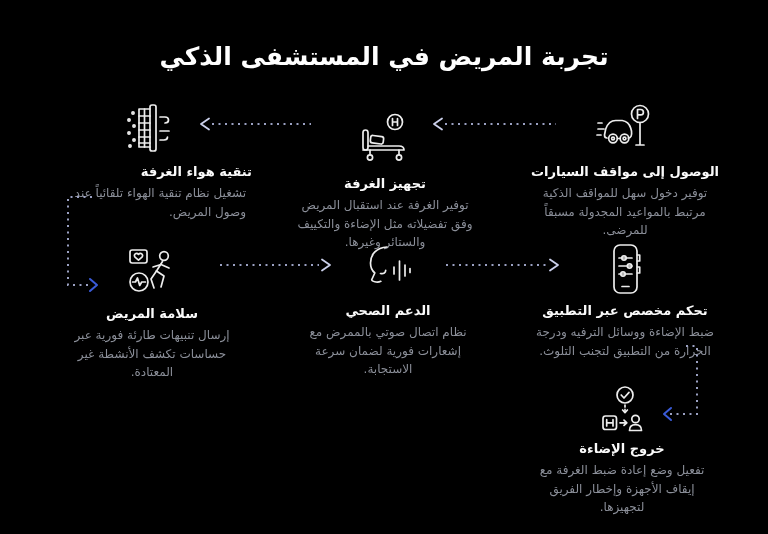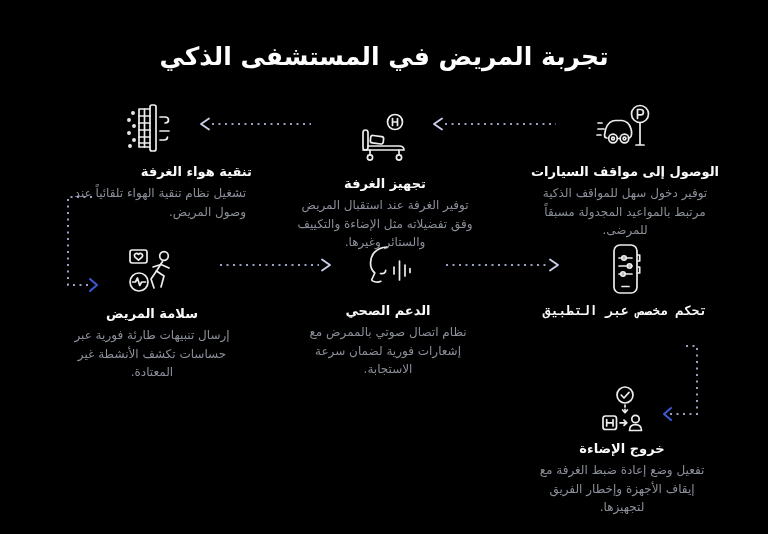--- a/index.html
+++ b/index.html
@@ -127,37 +127,38 @@
           <path d="M34.5 25 l-5.5 8 3 9"></path>
           <circle cx="17" cy="36" r="9"></circle>
           <path d="M10.5 36 h3 l2 -4 2.2 7.5 2 -3.5 h3.8"></path>
         </g>
       </svg>
     </div>
     <div class="step-title">سلامة المريض</div>
     <div class="step-desc">إرسال تنبيهات طارئة فورية عبر حساسات تكشف الأنشطة غير المعتادة.</div>
   </div>
 
-  <div class="step" style="right:43px;top:241px;font-family:Liberation Mono, monospace;">
+  <div class="step" style="right:43px;top:241px;">
     <div class="icon-wrap">
       <svg width="60" height="56" viewBox="0 0 60 56">
         <g class="icon-stroke">
           <rect x="19" y="4" width="23" height="48" rx="6"></rect>
           <path d="M42.5 14 h2.2 v6 h-2.2 M42.5 26 h2.2 v6 h-2.2"></path>
           <path d="M24 17 h13"></path>
             <circle cx="29" cy="17" r="2.2"></circle>
           <path d="M24 25 h13"></path>
             <circle cx="34.5" cy="25" r="2.2"></circle>
           <path d="M24 33 h13"></path>
             <circle cx="28" cy="33" r="2.2"></circle>
           <path d="M27 45.5 h7"></path>
         </g>
       </svg>
     </div>
     <div class="step-title">تحكم مخصص عبر التطبيق</div>
+    <div class="step-desc">ضبط الإضاءة ووسائل الترفيه ودرجة الحرارة من التطبيق لتجنب التلوث.</div>
   </div>
 
   <div class="step" style="right:46px;top:385px;">
     <div class="icon-wrap">
       <svg width="58" height="50" viewBox="0 0 58 50">
         <g class="icon-stroke">
           <circle cx="32" cy="10" r="8"></circle>
           <path d="M28.2 10 l2.8 3 5 -5.6"></path>
           <path d="M32 20 v7" stroke-dasharray="2 2.4"></path>
           <path d="M29.6 25 L32 27.6 34.4 25"></path>

